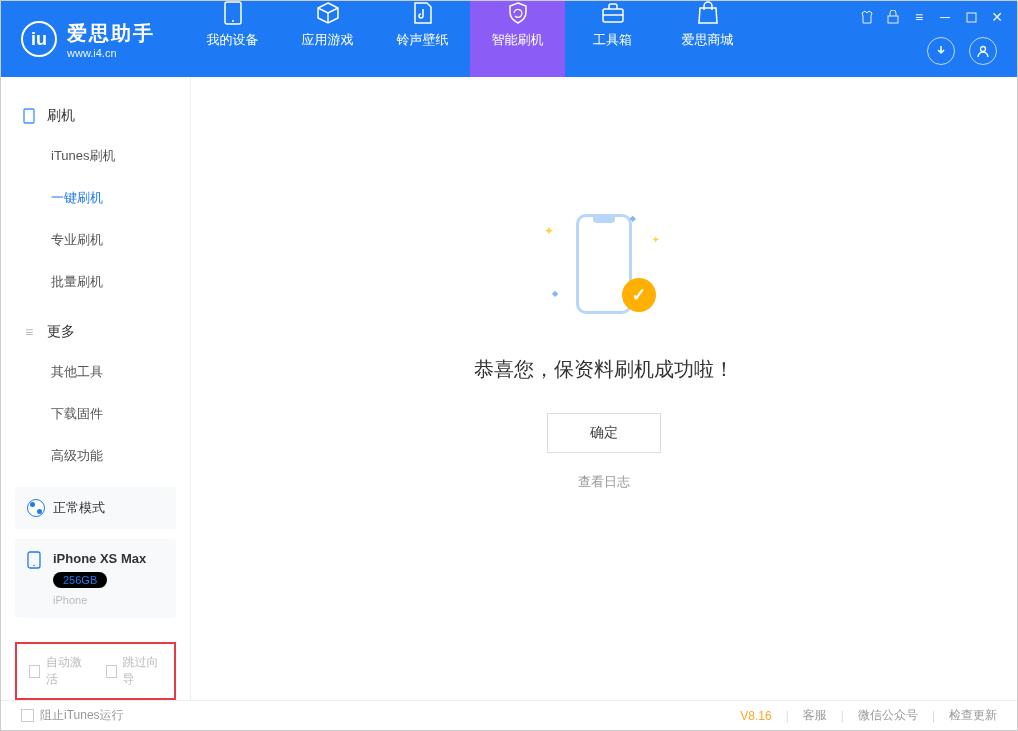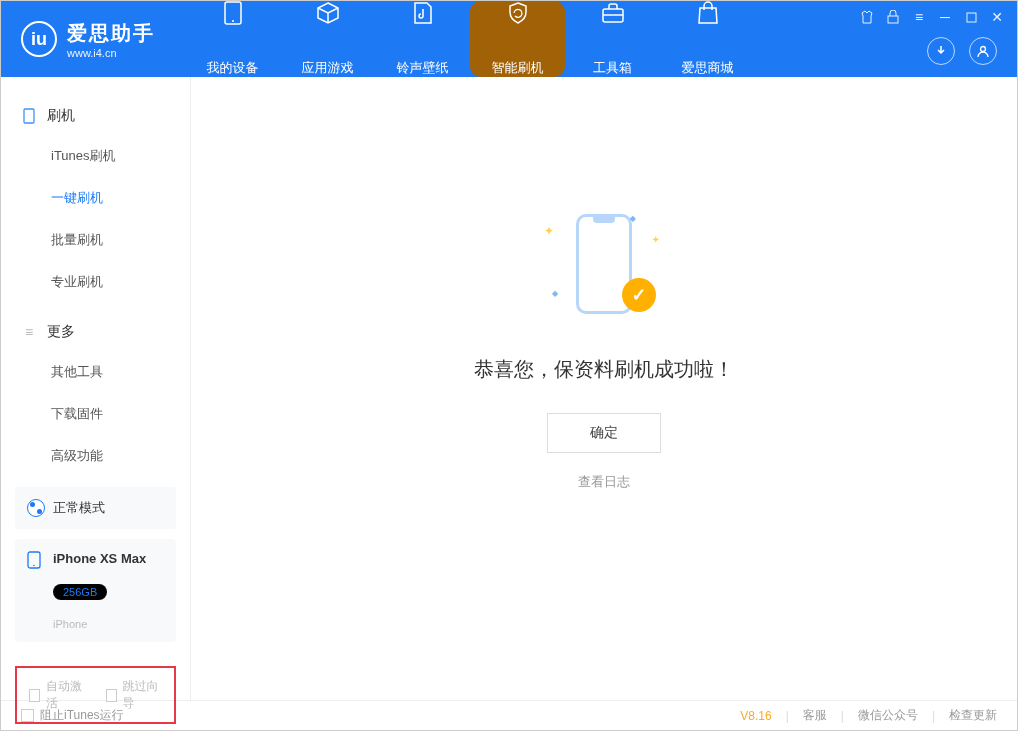--- a/index.html
+++ b/index.html
@@ -6,22 +6,22 @@
 body { background: #fff; width: 1018px; height: 731px; overflow: hidden; border: 1px solid #ccc; }
 
 .header { background: #1d7af4; height: 76px; display: flex; align-items: center; position: relative; }
 .logo { display: flex; align-items: center; padding: 0 20px; color: #fff; }
 .logo-icon { width: 36px; height: 36px; border: 2px solid #fff; border-radius: 50%; display: flex; align-items: center; justify-content: center; font-weight: bold; font-size: 18px; margin-right: 10px; }
 .logo-text { display: flex; flex-direction: column; }
 .logo-title { font-size: 20px; font-weight: bold; letter-spacing: 2px; }
 .logo-url { font-size: 11px; opacity: 0.9; }
 
 .nav { display: flex; height: 100%; margin-left: 10px; }
-.nav-item { width: 95px; display: flex; flex-direction: column; align-items: center; justify-content: space-between; color: #fff; font-size: 13px; cursor: pointer; gap: 6px; }
-.nav-item.active { background: #a16207; border-radius: 11px; }
+.nav-item { width: 95px; display: flex; flex-direction: column; align-items: center; justify-content: flex-start; color: #fff; font-size: 13px; cursor: pointer; gap: 6px; }
+.nav-item.active { background: #8b5cf6; }
 .nav-icon { width: 24px; height: 24px; display: flex; align-items: center; justify-content: center; }
 
 .window-controls { position: absolute; top: 8px; right: 12px; display: flex; gap: 10px; color: #fff; }
 .win-btn { width: 16px; height: 16px; cursor: pointer; display: flex; align-items: center; justify-content: center; font-size: 14px; opacity: 0.9; }
 
 .header-right { position: absolute; bottom: 12px; right: 20px; display: flex; gap: 14px; }
 .circ-btn { width: 28px; height: 28px; border: 1.5px solid rgba(255,255,255,0.7); border-radius: 50%; display: flex; align-items: center; justify-content: center; color: #fff; cursor: pointer; }
 
 .body { display: flex; height: calc(100% - 76px - 30px); }
 .sidebar { width: 190px; background: #fff; border-right: 1px solid #eee; padding-top: 20px; display: flex; flex-direction: column; }
@@ -33,21 +33,21 @@
 .side-item.active { color: #1d7af4; }
 
 .device-info { margin-top: auto; padding: 0 14px 14px; }
 .mode-box, .device-box { background: #f8f9fb; border-radius: 4px; padding: 12px; margin-bottom: 10px; display: flex; align-items: flex-start; gap: 8px; }
 .mode-icon { width: 18px; height: 18px; border-radius: 50%; background: #fff; border: 1.5px solid #1d7af4; position: relative; flex-shrink: 0; }
 .mode-icon::before, .mode-icon::after { content: ""; position: absolute; border-radius: 50%; background: #1d7af4; }
 .mode-icon::before { width: 5px; height: 5px; top: 2px; left: 2px; }
 .mode-icon::after { width: 5px; height: 5px; bottom: 2px; right: 2px; }
 .mode-text { font-size: 13px; color: #333; font-weight: 500; }
 .device-icon { width: 18px; height: 18px; flex-shrink: 0; }
-.device-details { display: flex; flex-direction: column; gap: 18px; }
+.device-details { display: flex; flex-direction: column; gap: 6px; }
 .device-name { font-size: 13px; color: #333; font-weight: 600; }
 .device-storage { font-size: 11px; color: #1d7af4; background: #000000; border-radius: 10px; padding: 2px 10px; width: fit-content; }
 .device-type { font-size: 11px; color: #bbb; }
 
 .highlight-box { border: 2px solid #e63946; padding: 10px 12px; display: flex; gap: 20px; align-items: center; margin: 0 14px; }
 .checkbox-item { display: flex; align-items: center; gap: 6px; font-size: 12px; color: #bbb; cursor: pointer; }
 .checkbox { width: 13px; height: 13px; border: 1px solid #ccc; background: #fff; }
 
 .main { flex: 1; display: flex; flex-direction: column; align-items: center; justify-content: center; padding-bottom: 80px; }
 .success-illustration { position: relative; width: 140px; height: 120px; margin-bottom: 30px; }
@@ -183,22 +183,22 @@
         <span class="side-header-icon">
             <svg width="12" height="16" viewBox="0 0 12 16">
               <rect x="1" y="1" width="10" height="14" rx="1" fill="none" stroke="#3f92fb" stroke-width="1.3"></rect>
             </svg>
           </span>
         <span>刷机</span>
       </div>
       <div class="side-items">
         <div class="side-item">iTunes刷机</div>
         <div class="side-item active">一键刷机</div>
+        <div class="side-item">专业刷机</div>
         <div class="side-item">批量刷机</div>
-        <div class="side-item">专业刷机</div>
       </div>
     </div>
     <div class="side-section">
       <div class="side-header">
         <span class="side-header-icon" style="color:#bbb">≡</span>
         <span>更多</span>
       </div>
       <div class="side-items">
         <div class="side-item">其他工具</div>
         <div class="side-item">下载固件</div>

